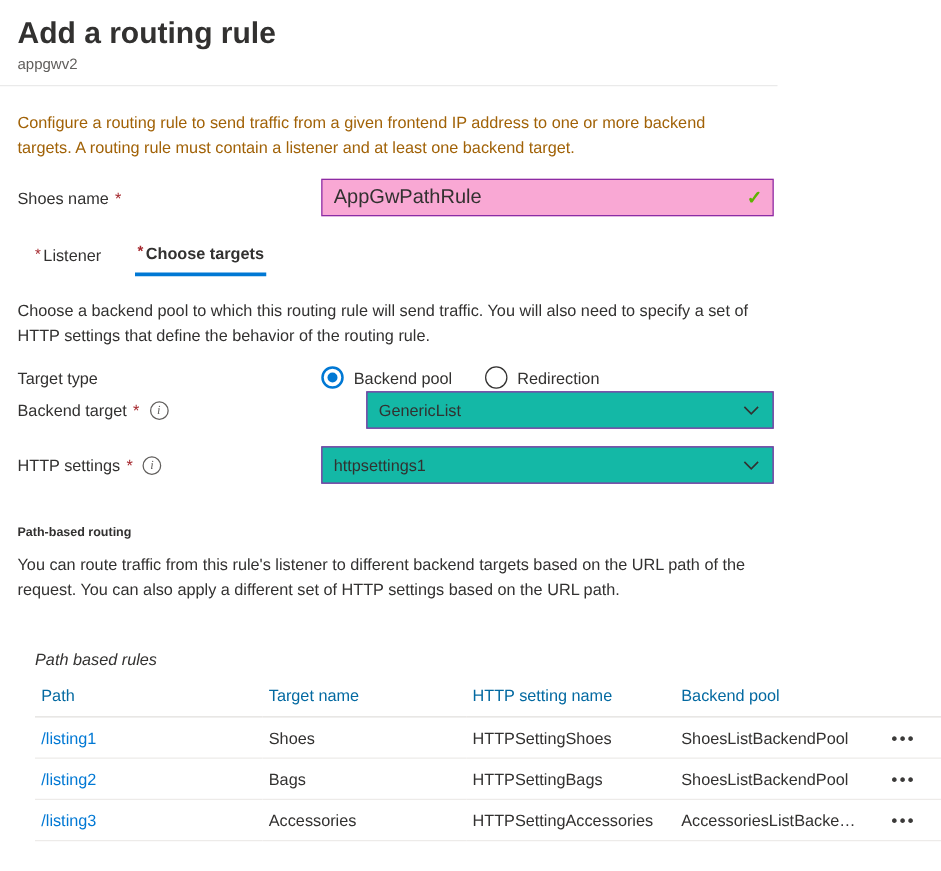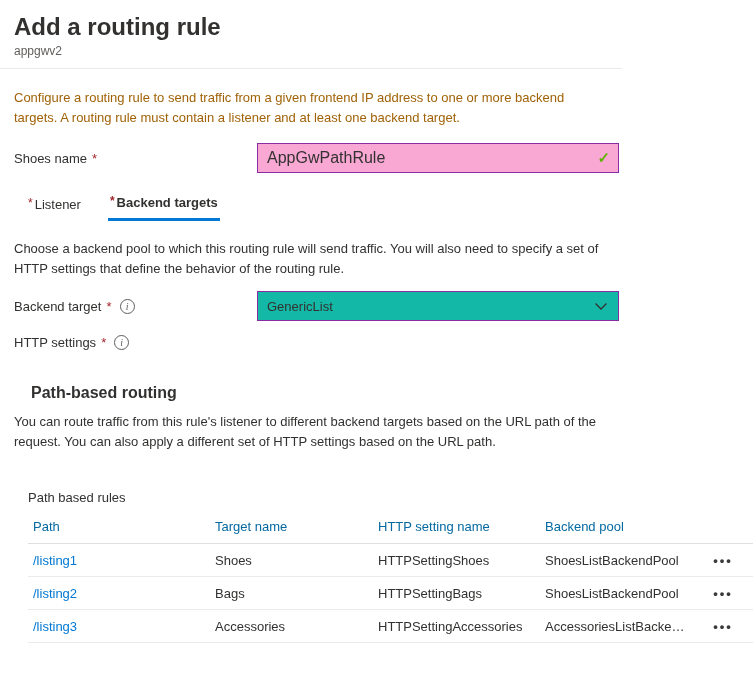--- a/index.html
+++ b/index.html
@@ -57,24 +57,24 @@
   .radio.selected .dot { width: 8px; height: 8px; border-radius: 50%; background: #0078d4; }
 
   
   .dropdown {
     height: 30px; border: 1.5px solid #8a2da5; background: #14b8a6; cursor: pointer;
     display: flex; align-items: center; padding: 0 30px 0 9px; color: #323130;
   }
   .dropdown .chev { position: absolute; right: 11px; top: 50%; transform: translateY(-50%); display: flex; }
 
   
-  .section-heading { margin: 34px 31px 0; font-size: 16px; font-weight: 700; color: #323130; }
-
-  
-  .table-label { margin: 38px 14px 0 28px; color: #323130; }
+  .section-heading { margin: 34px 14px 0; font-size: 10px; font-weight: 700; color: #323130; }
+
+  
+  .table-label { margin: 38px 14px 0 28px; color: #323130; font-style: italic; }
   .rules-table { margin: 6px 0 0 28px; width: 725px; border-collapse: collapse; table-layout: fixed; }
   .rules-table col.c-path    { width: 182px; }
   .rules-table col.c-target  { width: 163px; }
   .rules-table col.c-http    { width: 167px; }
   .rules-table col.c-pool    { width: 152px; }
   .rules-table col.c-actions { width: 61px; }
   .rules-table th {
     text-align: left; font-weight: 400; color: #0369a1; padding: 8px 4px 9px 5px;
     border-bottom: 1px solid #e1dfdd; font-size: 13px;
   }
@@ -111,28 +111,45 @@
       <input type="text" value="AppGwPathRule" style="">
       <span class="check">✓</span>
     </div>
   </div>
 
   <nav class="tabs">
     <div class="tab">
       <span class="tab-req">*</span><span>Listener</span>
     </div>
     <div class="tab active">
-      <span class="tab-req">*</span><span>Backend targets</span>
+      <span class="tab-req">*</span><span>Choose targets</span>
     </div>
   </nav>
 
   <p class="desc">Choose a backend pool to which this routing rule will send traffic. You will also need to specify a set of HTTP settings that define the behavior of the routing rule.</p>
 
-
-  <div class="field-row" style="margin-top:12px;">
+  <div class="field-row" style="margin-top:14px;">
+    <div class="field-label">
+      <span>Target type</span>
+    </div>
+    <div class="control radio-group">
+      <label class="radio-option">
+        <span class="radio selected">
+            <span class="dot"></span>
+          </span>
+        <span>Backend pool</span>
+      </label>
+      <label class="radio-option">
+        <span class="radio"></span>
+        <span>Redirection</span>
+      </label>
+    </div>
+  </div>
+
+  <div class="field-row" style="margin-top:2px;gap:36px;">
     <div class="field-label">
       <span>Backend target</span>
       <span class="req">*</span>
       <span class="info-icon">i</span>
     </div>
     <div class="control">
       <div class="dropdown">
         <span>GenericList</span>
         <span class="chev">
           <svg width="14" height="12" viewBox="0 0 14 12">
@@ -142,20 +159,30 @@
       </div>
     </div>
   </div>
 
   <div class="field-row" style="margin-top:14px;">
     <div class="field-label">
       <span>HTTP settings</span>
       <span class="req">*</span>
       <span class="info-icon">i</span>
     </div>
+    <div class="control">
+      <div class="dropdown">
+        <span>httpsettings1</span>
+        <span class="chev">
+          <svg width="14" height="12" viewBox="0 0 14 12">
+              <path d="M1.5 3.5 L7 9 L12.5 3.5" fill="none" stroke="#323130" stroke-width="1.3"></path>
+            </svg>
+        </span>
+      </div>
+    </div>
   </div>
 
   <h2 class="section-heading">Path-based routing</h2>
   <p class="desc" style="margin-top:10px;">You can route traffic from this rule's listener to different backend targets based on the URL path of the request. You can also apply a different set of HTTP settings based on the URL path.</p>
 
   <div class="table-label">Path based rules</div>
 
   <table class="rules-table">
     <colgroup>
       <col class="c-path">

